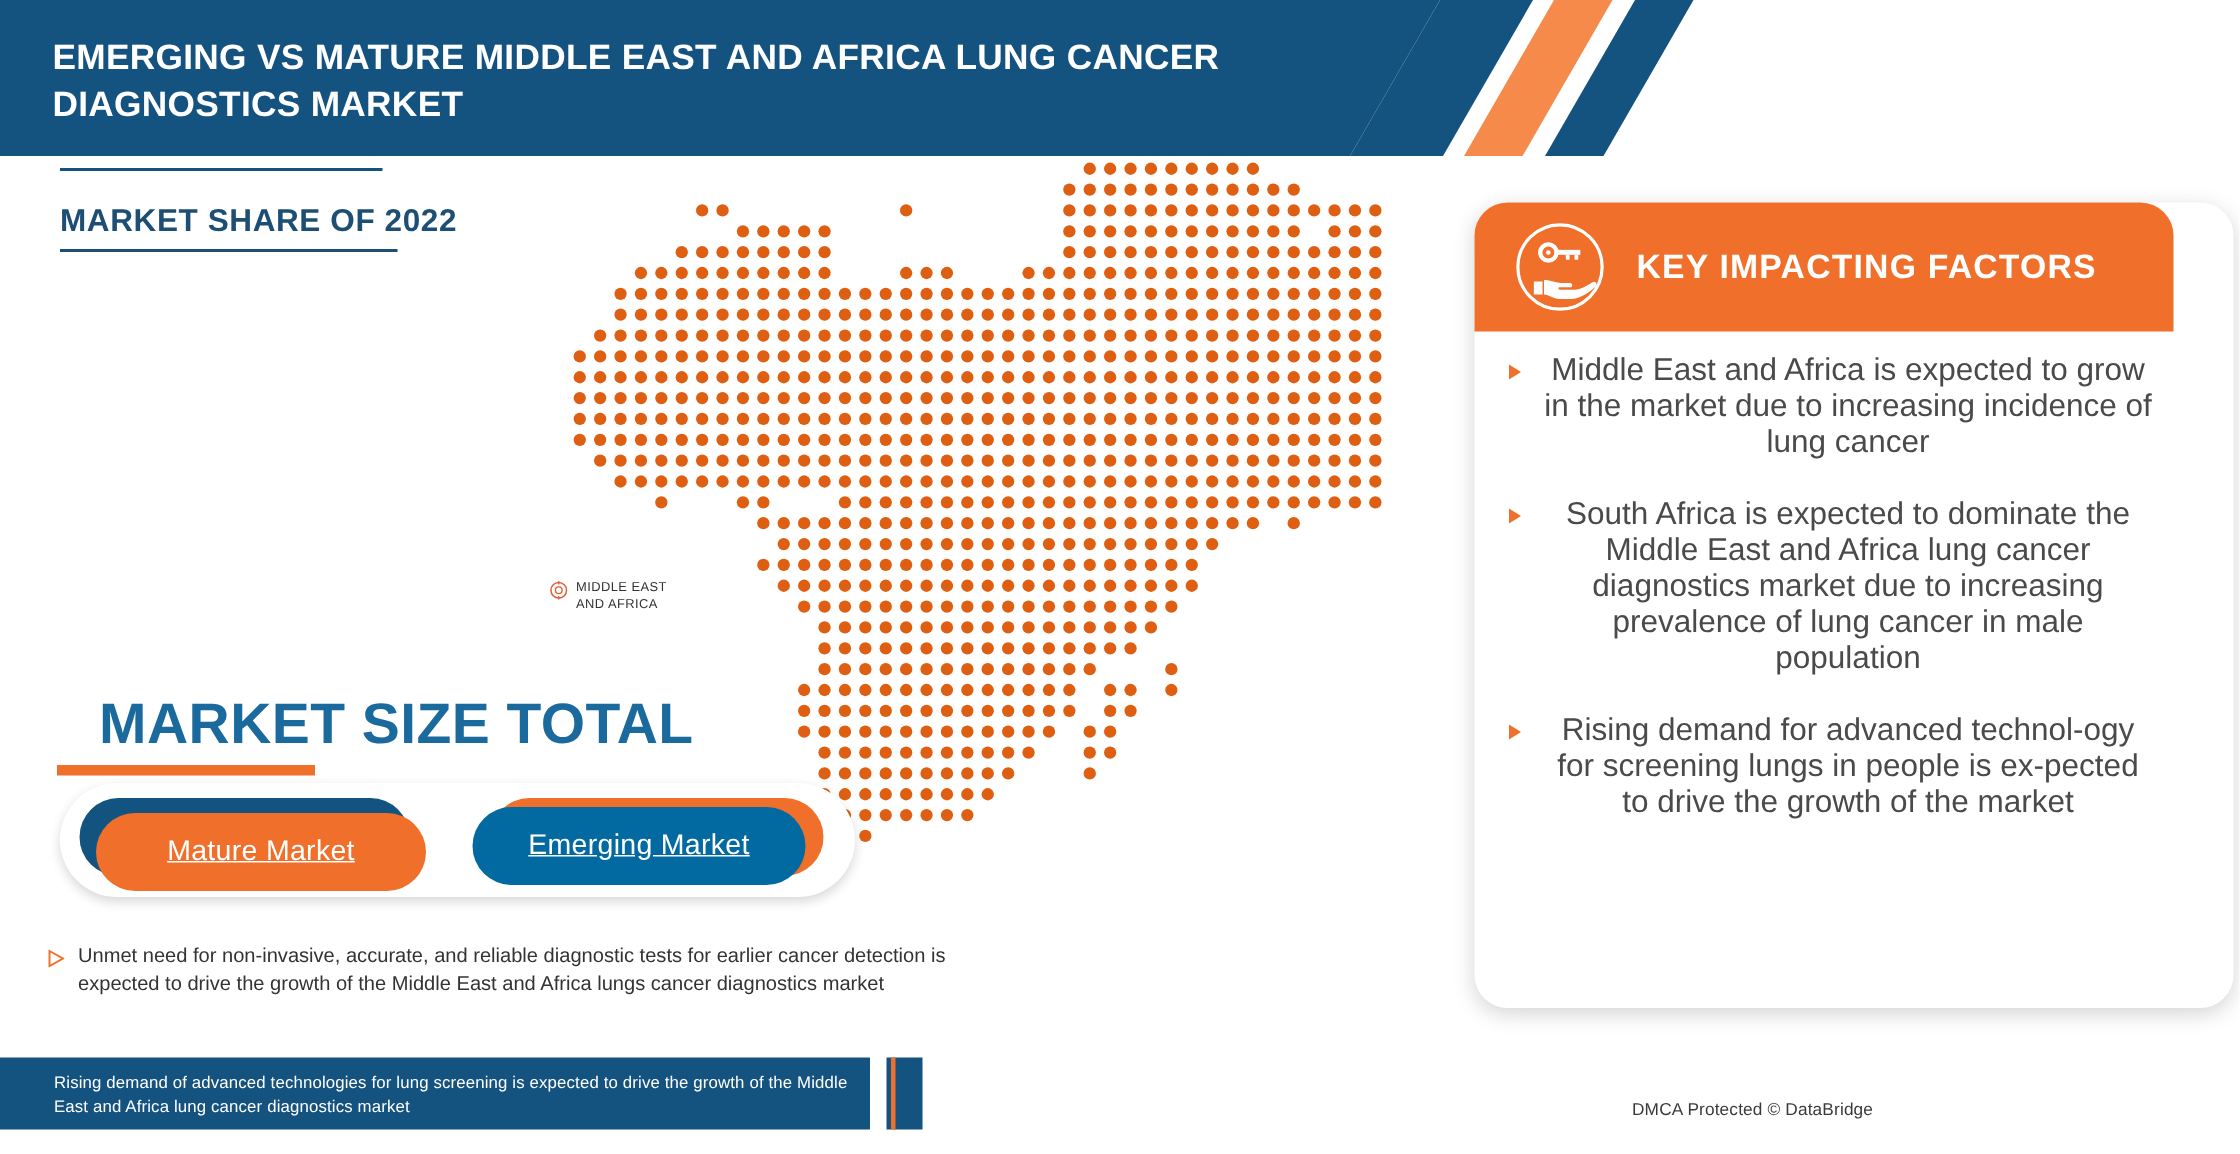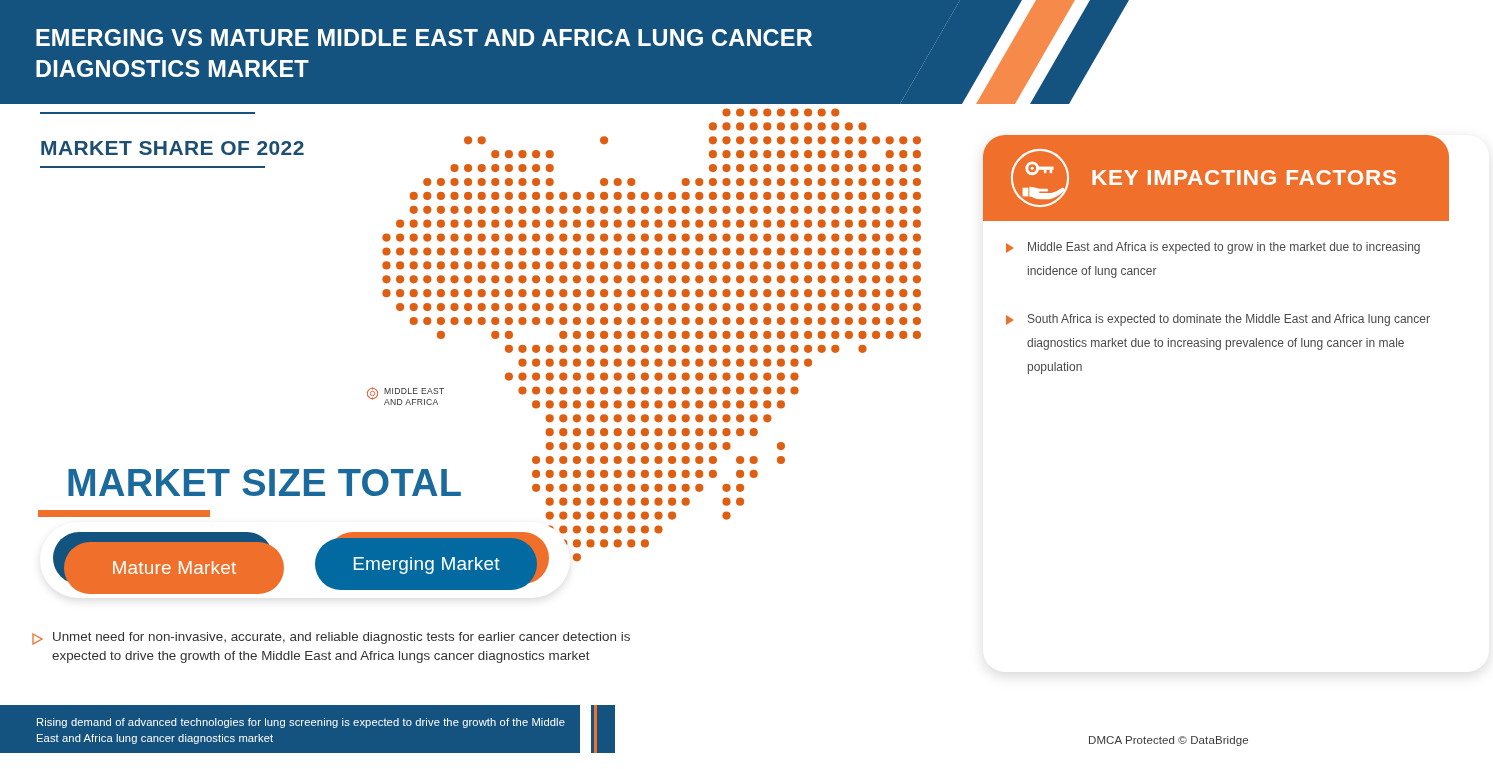--- a/index.html
+++ b/index.html
@@ -49,21 +49,21 @@
 
   
   #pill-wrap{
     position:absolute;left:40px;top:522px;width:530px;height:76px;
     background:#ffffff;border-radius:38px;
     box-shadow:0 3px 8px rgba(0,0,0,.16);
   }
   .pill{position:absolute;border-radius:26px;height:52px;}
   .pill-label{
     position:absolute;height:52px;display:flex;align-items:center;justify-content:center;
-    color:#ffffff;font-size:19px;letter-spacing:.2px;white-space:nowrap;border-radius:26px;
+    color:#ffffff;font-size:19px;letter-spacing:.2px;white-space:nowrap;border-radius:26px;text-decoration:underline;
   }
   
   #mature-back{left:13px;top:10px;width:220px;background:#12537f;}
   #mature-front{left:24px;top:20px;width:220px;background:#ef6f2b;}
   
   #emerging-back{left:287px;top:10px;width:222px;background:#ef6f2b;}
   #emerging-front{left:275px;top:16px;width:222px;background:#0369a1;}
 
   
   #left-bullet{position:absolute;left:32px;top:628px;width:600px;display:flex;gap:9px;}
@@ -92,21 +92,21 @@
     background:#ef6f2b;border-radius:22px 22px 0 0;
   }
   #kif-icon{position:absolute;left:26px;top:12px;width:62px;height:62px;}
   #kif-title{
     position:absolute;left:108px;top:0;height:86px;display:flex;align-items:center;
     color:#ffffff;font-size:22.5px;font-weight:bold;letter-spacing:.8px;text-transform:uppercase;
   }
   #kif-list{position:absolute;left:22px;top:100px;width:432px;}
   .kif-item{display:flex;gap:12px;margin-bottom:24px;}
   .kif-tri{flex:0 0 10px;margin-top:7px;}
-  .kif-text{font-size:12px;line-height:24px;color:#4a4a4a;}
+  .kif-text{font-size:21px;line-height:24px;color:#4a4a4a;text-align:center;}
 
   
   #footer-note{
     position:absolute;left:1088px;top:734px;
     font-size:11.5px;color:#3a3a3a;letter-spacing:.1px;white-space:nowrap;
   }
 </style>
 </head>
 <body>
 
@@ -1116,16 +1116,22 @@
         <polygon points="1,1 9,6 1,11" fill="#ef6f2b"></polygon>
       </svg>
       <div class="kif-text">Middle East and Africa is expected to grow in the market due to increasing incidence of lung cancer</div>
     </div>
     <div class="kif-item">
       <svg class="kif-tri" width="10" height="12" viewBox="0 0 10 12">
         <polygon points="1,1 9,6 1,11" fill="#ef6f2b"></polygon>
       </svg>
       <div class="kif-text">South Africa is expected to dominate the Middle East and Africa lung cancer diagnostics market due to increasing prevalence of lung cancer in male population</div>
     </div>
+    <div class="kif-item">
+      <svg class="kif-tri" width="10" height="12" viewBox="0 0 10 12">
+        <polygon points="1,1 9,6 1,11" fill="#ef6f2b"></polygon>
+      </svg>
+      <div class="kif-text">Rising demand for advanced technol-ogy for screening lungs in people is ex-pected to drive the growth of the market</div>
+    </div>
   </div>
 </div>
 
 <div id="footer-note">DMCA Protected © DataBridge</div>
 
 </body></html>

